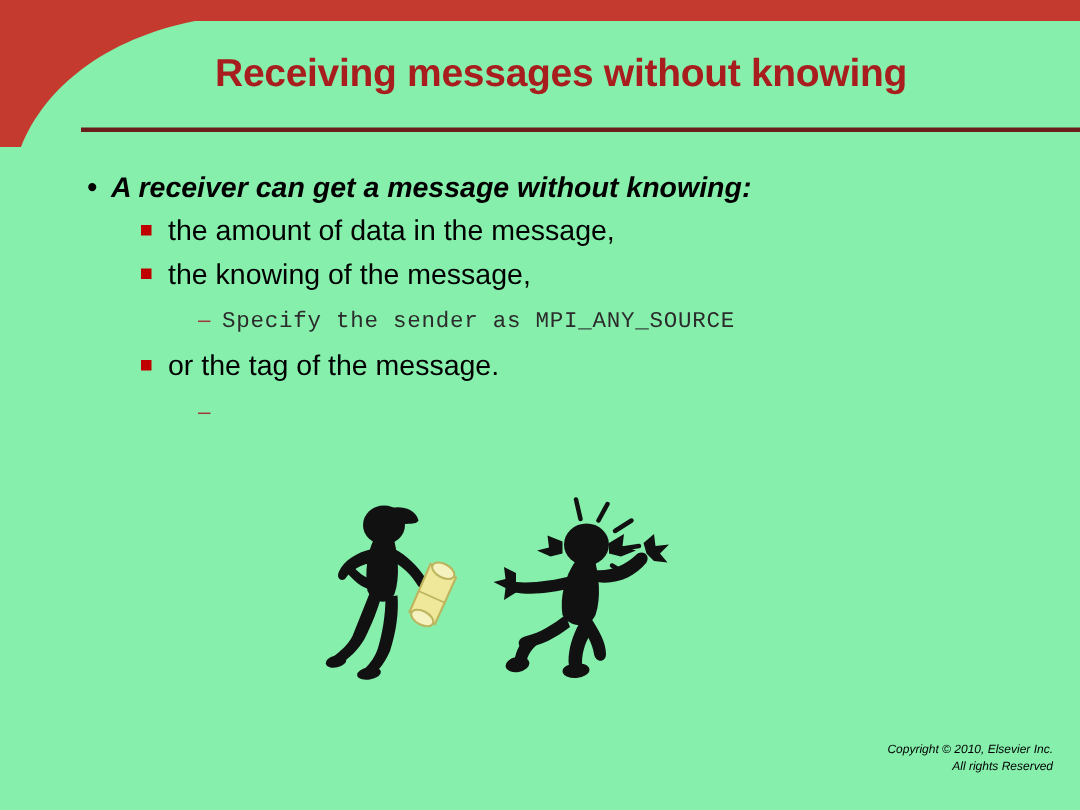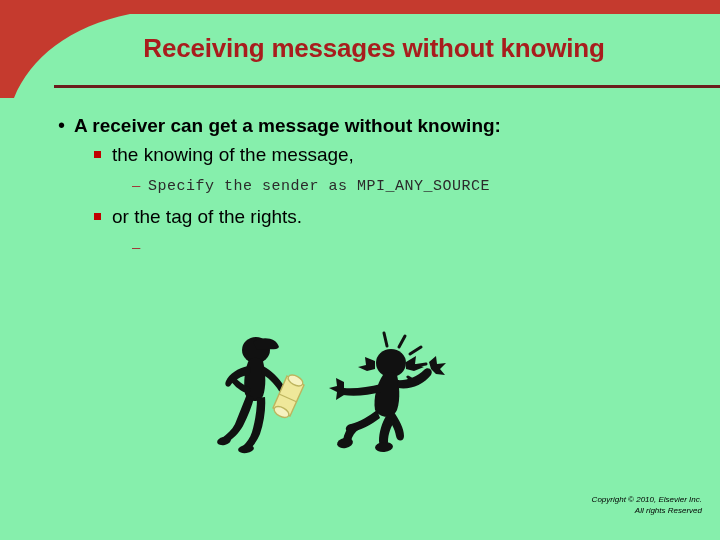--- a/index.html
+++ b/index.html
@@ -88,20 +88,21 @@
     padding-left: 6px;
     box-sizing: border-box;
   }
   .lvl1 .text {
     font-family: "Liberation Sans", sans-serif;
     font-size: 19px;
     font-weight: bold;
     color: #000000;
     line-height: 26px;
     white-space: nowrap;
+    font-style: italic;
   }
 
   
   .lvl2 {
     margin-left: 42px;
     margin-bottom: 1px;
   }
   .lvl2 .marker {
     width: 18px;
     flex: 0 0 18px;
@@ -189,34 +190,38 @@
 
   <div id="title-rule"></div>
 
   <div id="body-list">
 
     <div class="bullet-row lvl1">
       <span class="marker">•</span>
       <span class="text">A receiver can get a message without knowing:</span>
     </div>
 
+    <div class="bullet-row lvl2">
+      <span class="marker"><span class="sq"></span></span>
+      <span class="text">the amount of data in the message,</span>
+    </div>
 
     <div class="bullet-row lvl2">
       <span class="marker"><span class="sq"></span></span>
       <span class="text">the knowing of the message,</span>
     </div>
 
     <div class="bullet-row lvl3">
       <span class="marker">–</span>
       <span class="text">Specify the sender as MPI_ANY_SOURCE</span>
     </div>
 
     <div class="bullet-row lvl2">
       <span class="marker"><span class="sq"></span></span>
-      <span class="text">or the tag of the rights.</span>
+      <span class="text">or the tag of the message.</span>
     </div>
 
     <div class="bullet-row lvl3">
       <span class="marker">–</span>
     </div>
 
   </div>
 
   <svg id="illustration" viewBox="0 0 280 140" width="280" height="140">
 

